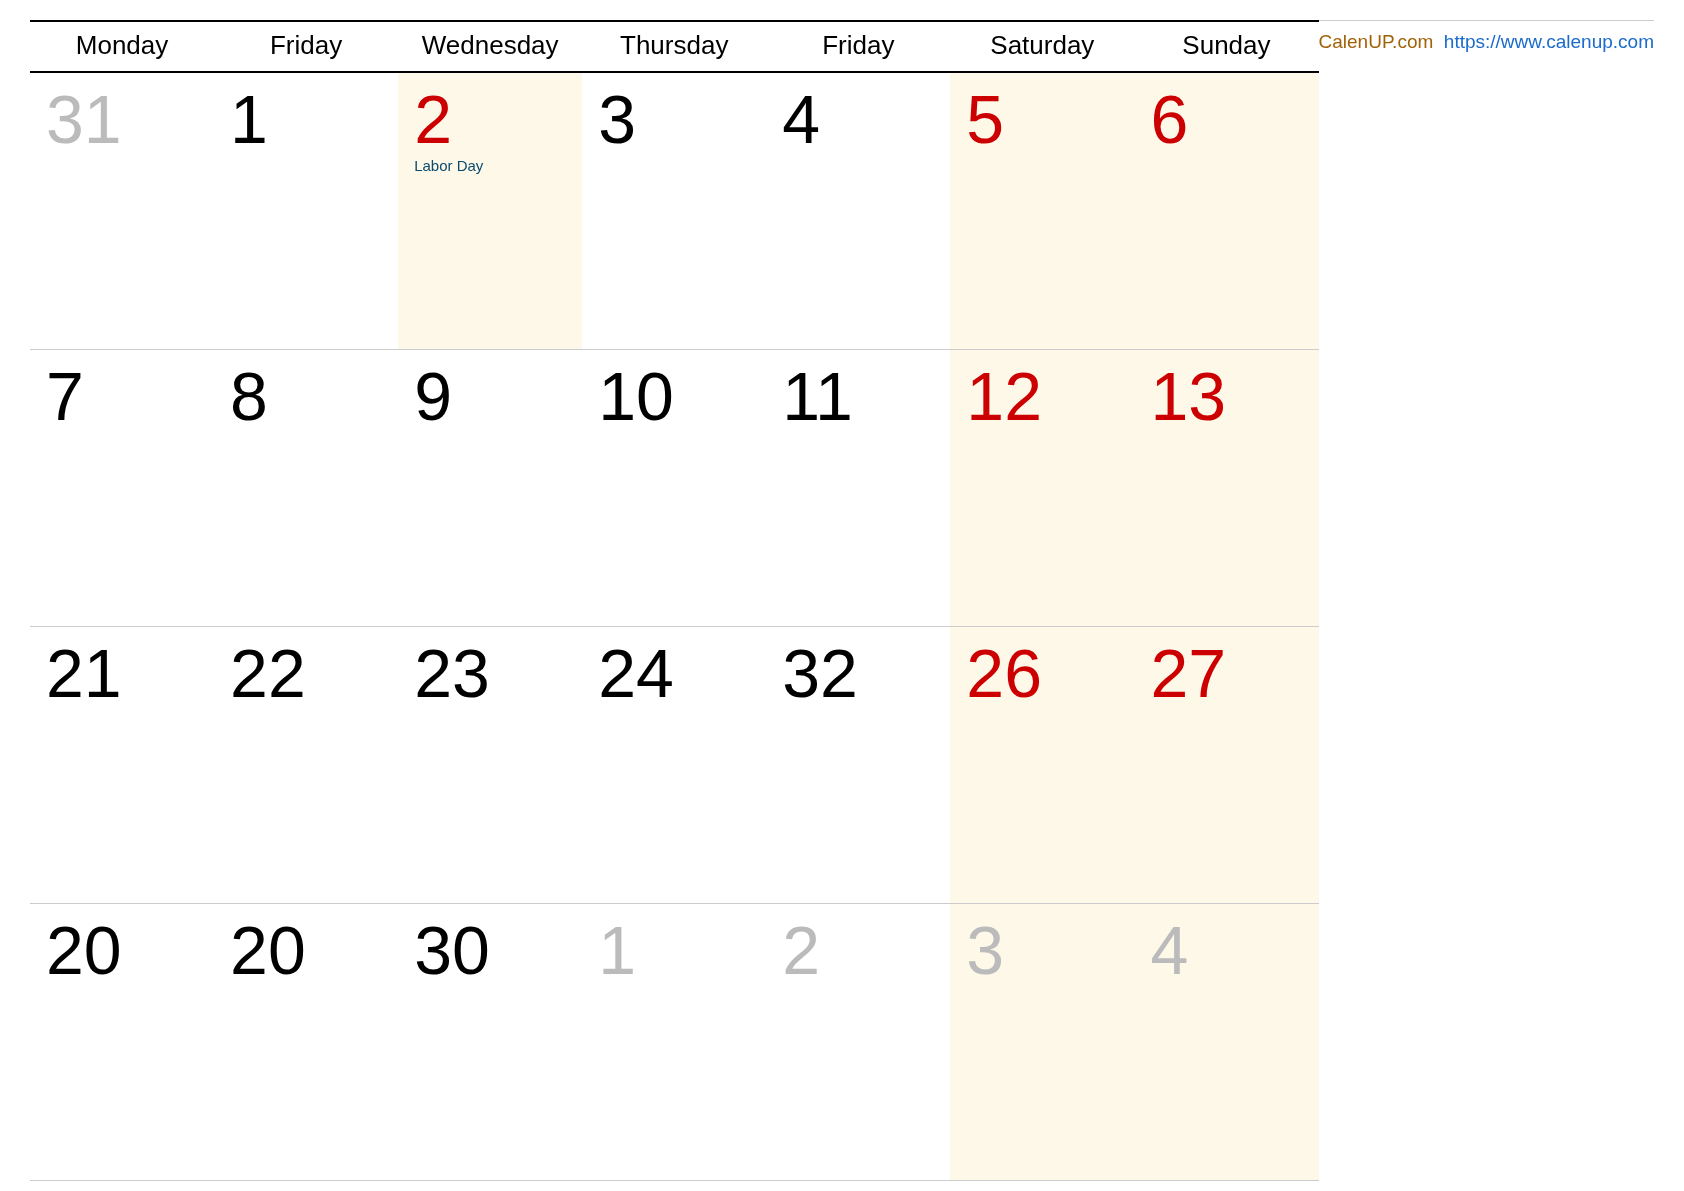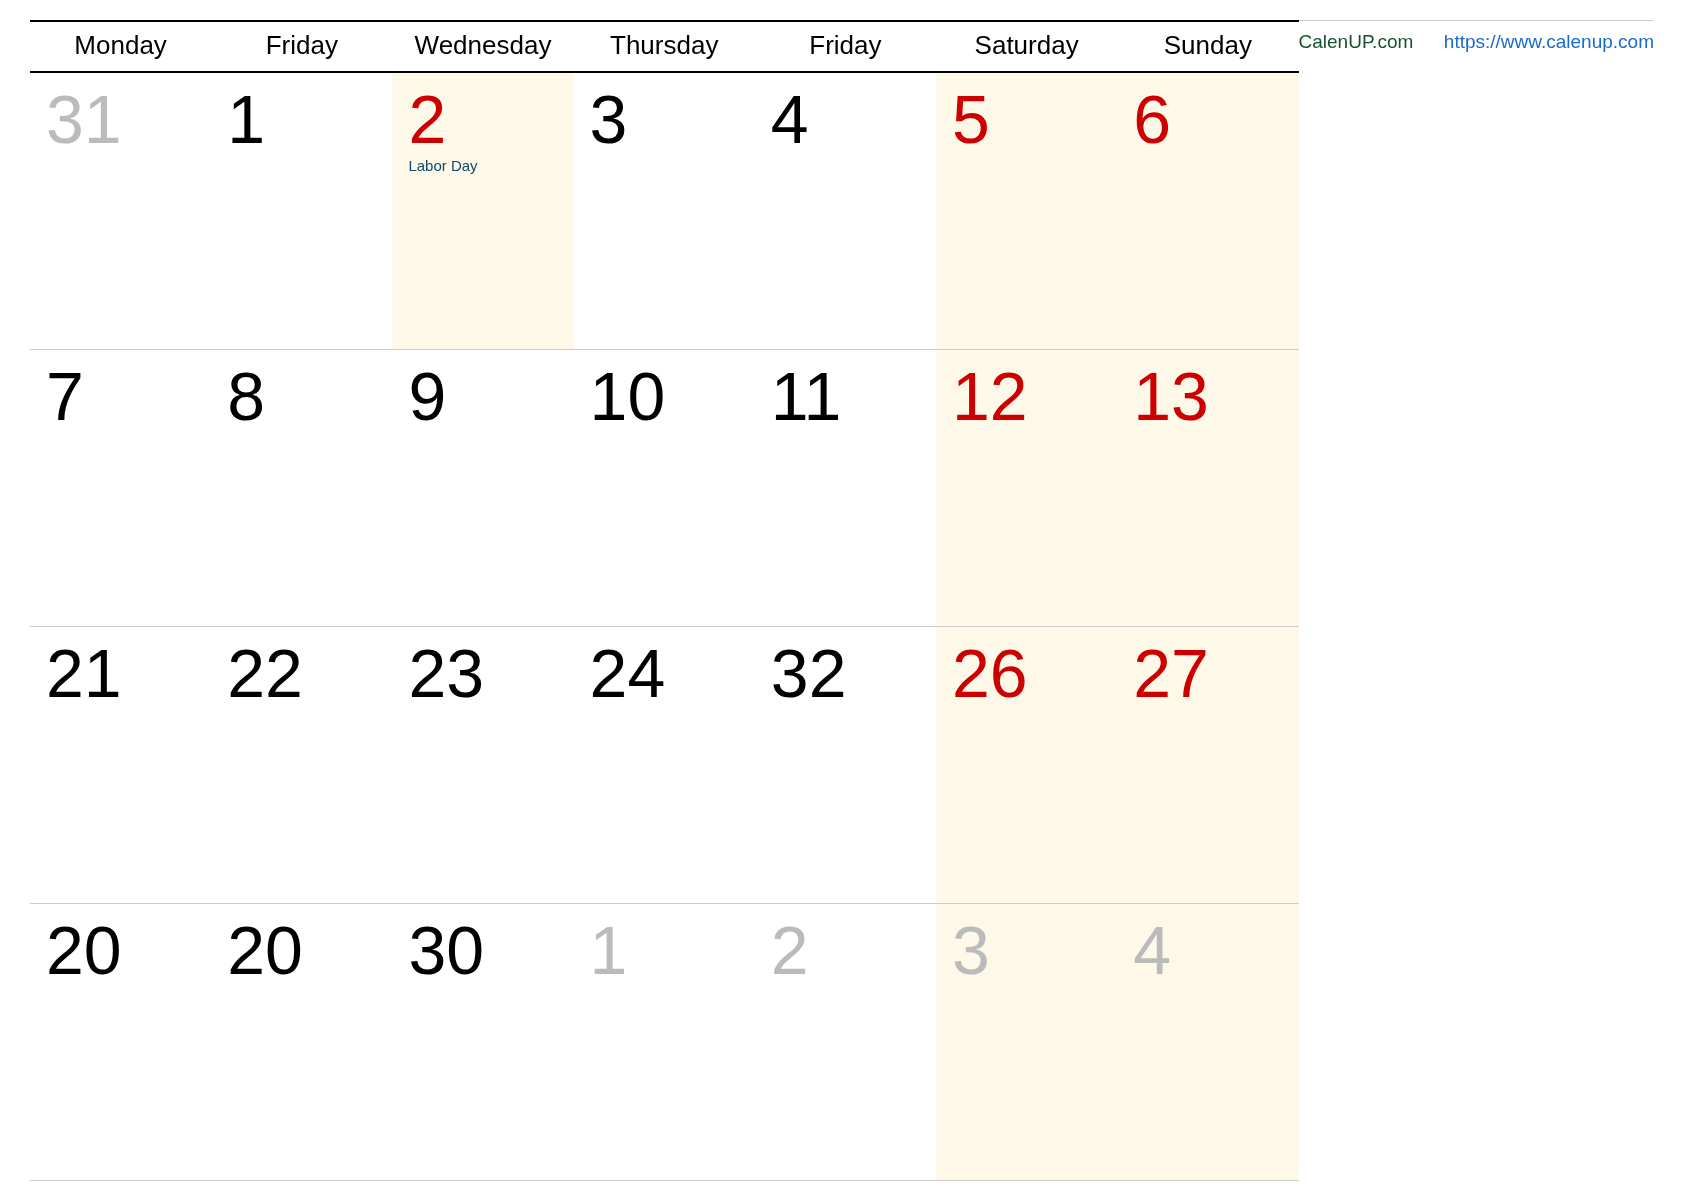--- a/index.html
+++ b/index.html
@@ -201,15 +201,15 @@
             <span class="num num-gray">3</span>
           </td>
           <td class="weekend">
             <span class="num num-gray">4</span>
           </td>
         </tr>
       </tbody>
   </table>
 
   <div class="footer-row">
-    <span style="color:#14532d; font-size:19px;">CalenUP.com&nbsp;&nbsp;</span><span style="color:#1a6bcc; font-size:19px;margin-left:20px;">https://www.calenup.com</span>
+    <span style="color:#a16207; font-size:19px;">CalenUP.com&nbsp;&nbsp;</span><span style="color:#1a6bcc; font-size:19px;">https://www.calenup.com</span>
   </div>
 </div>
 
 </body></html>

